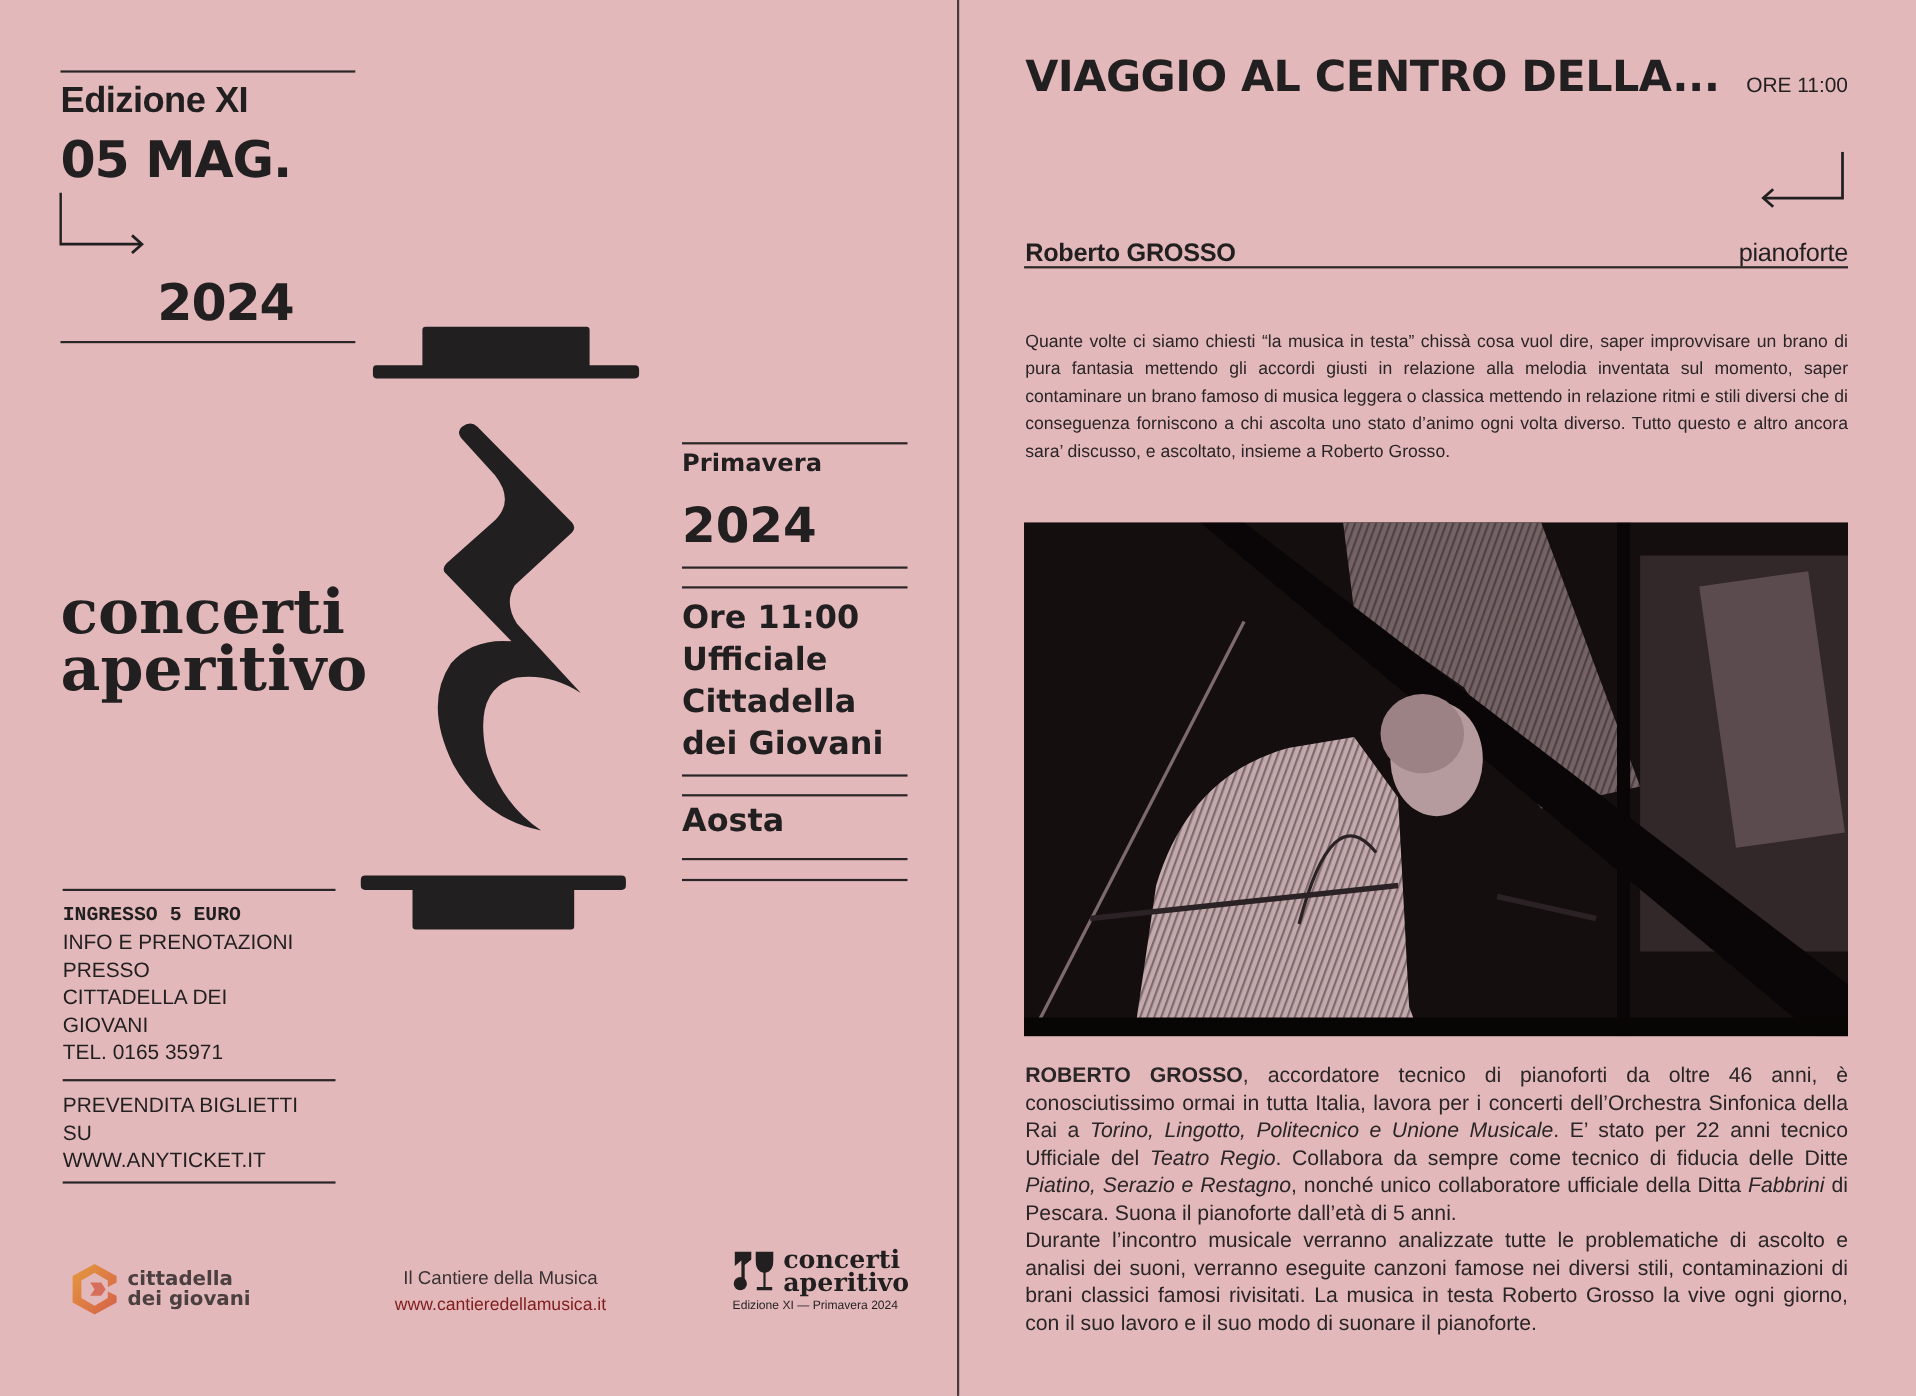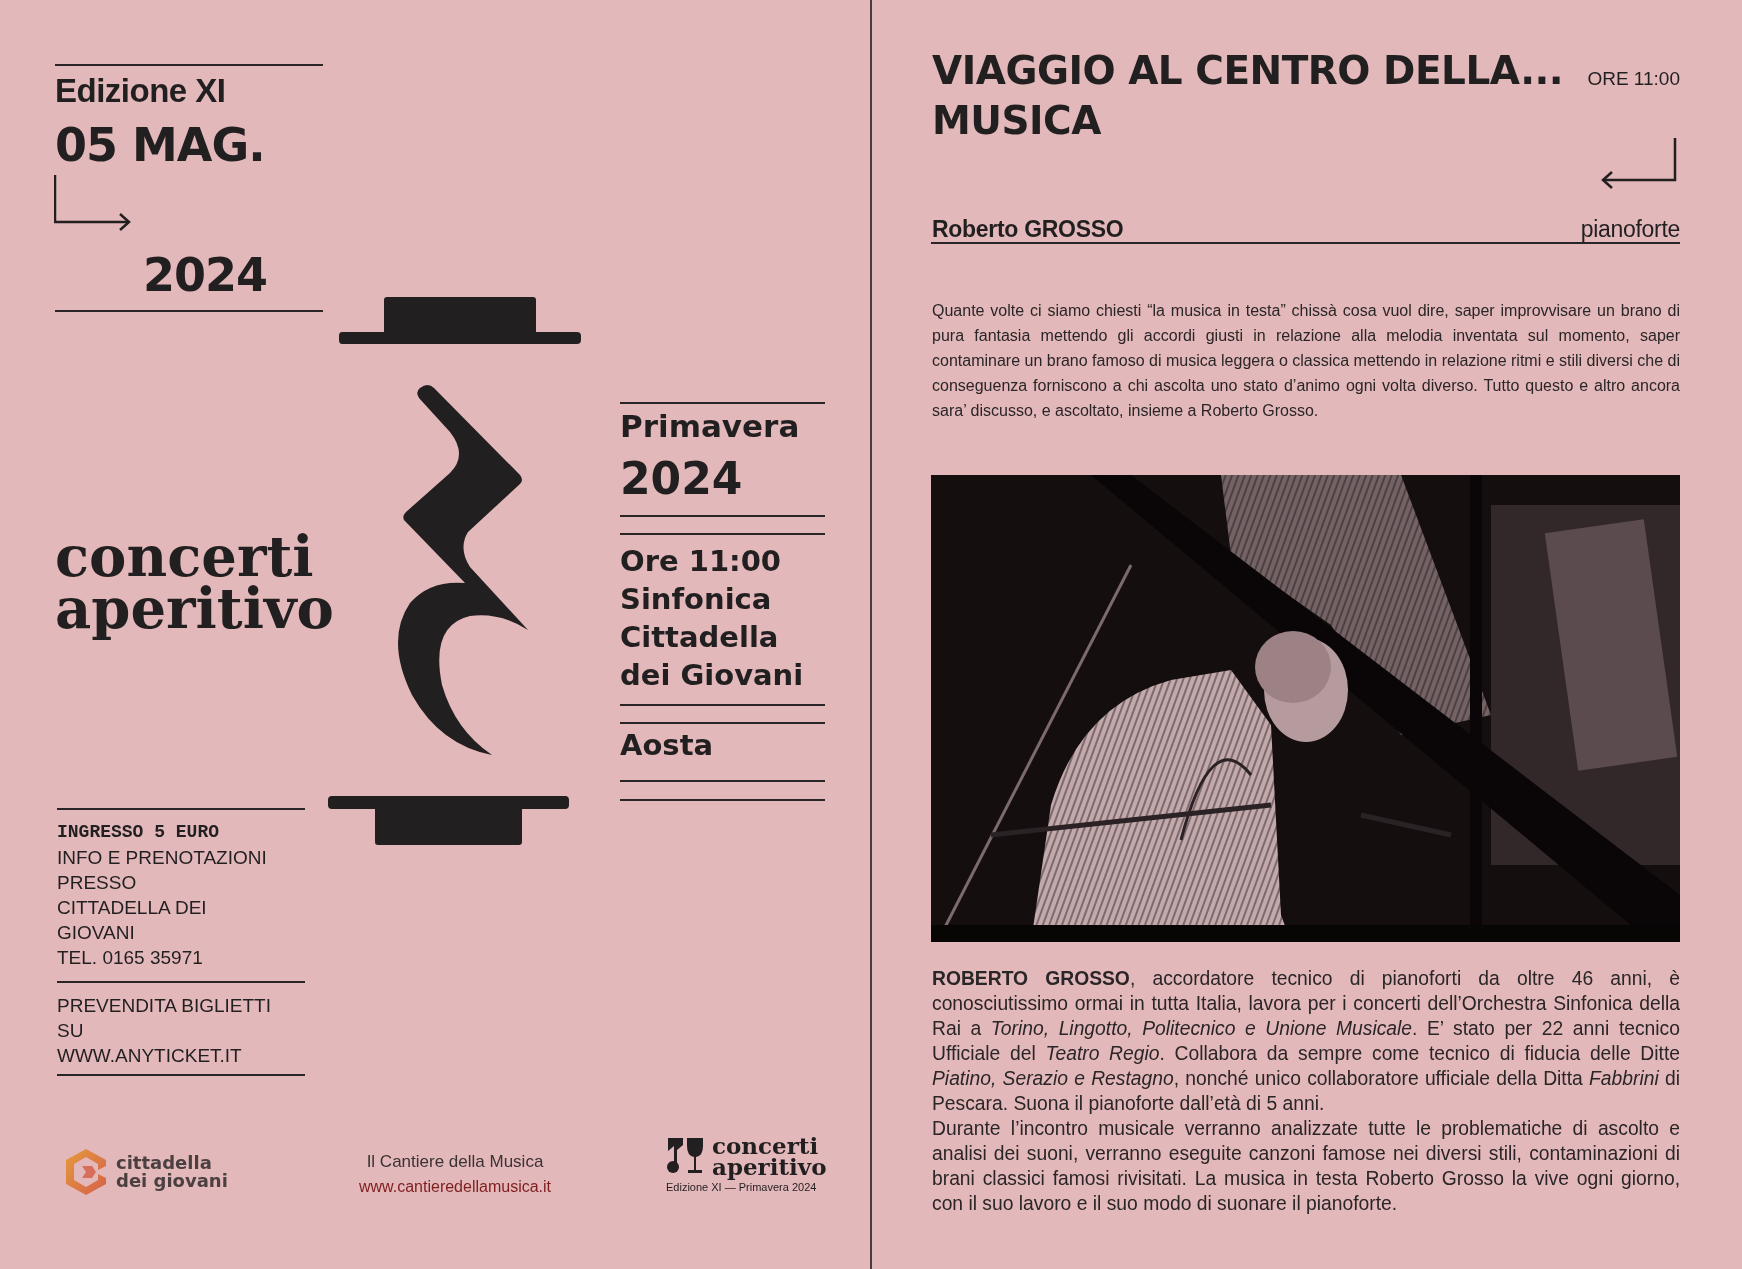--- a/index.html
+++ b/index.html
@@ -27,21 +27,21 @@
   .brand-title {
     position: absolute; left: 55px; top: 530px;
     font-family: "DejaVu Serif", serif; font-weight: 700;
     font-size: 56px; line-height: 52px; letter-spacing: 0px;
   }
 
   .glyph { position: absolute; left: 320px; top: 290px; }
 
   .side-info { position: absolute; left: 620px; width: 205px; }
   .side-info .t { font-weight: 900; font-family: "DejaVu Sans", sans-serif; }
-  .season { top: 408px; font-size: 31px; }
+  .season { top: 408px; font-size: 22px; }
   .season-year { top: 453px; font-size: 44px; }
   .venue { top: 542px; font-size: 29px; line-height: 38px; }
   .city { top: 728px; font-size: 29px; }
 
   .tickets { position: absolute; left: 57px; top: 820px; width: 250px; font-size: 19px; line-height: 25px; }
   .tickets .bold { font-weight: 900; font-family: Liberation Mono, monospace; font-size: 18px; }
   .presale { position: absolute; left: 57px; top: 993px; width: 250px; font-size: 19px; line-height: 25px; }
 
   .logos { position: absolute; top: 1130px; left: 0; width: 871px; height: 80px; }
   .logo-cittadella { position: absolute; left: 62px; top: 16px; display: flex; align-items: center; gap: 6px; }
@@ -108,21 +108,21 @@
     <path d="M12 466 H245 Q249 466 249 470 V475 Q249 479 245 479 H202 V512 Q202 515 199 515 H58 Q55 515 55 512 V479 H12 Q8 479 8 475 V470 Q8 466 12 466 Z" fill="#221f20" transform="translate(0,40)"></path>
   </svg>
 
   <div class="rule" style="left:620px;top:402px;width:205px;"></div>
   <div class="side-info season"><span class="t">Primavera</span></div>
   <div class="side-info season-year"><span class="t">2024</span></div>
   <div class="rule" style="left:620px;top:515px;width:205px;"></div>
   <div class="rule" style="left:620px;top:533px;width:205px;"></div>
   <div class="side-info venue">
     <div class="t">Ore 11:00</div>
-    <div class="t">Sinfonica</div>
+    <div class="t">Ufficiale</div>
     <div class="t">Cittadella</div>
     <div class="t">dei Giovani</div>
   </div>
   <div class="rule" style="left:620px;top:704px;width:205px;"></div>
   <div class="rule" style="left:620px;top:722px;width:205px;"></div>
   <div class="side-info city"><span class="t">Aosta</span></div>
   <div class="rule" style="left:620px;top:780px;width:205px;"></div>
   <div class="rule" style="left:620px;top:799px;width:205px;"></div>
 
   <div class="rule" style="left:57px;top:808px;width:248px;"></div>
@@ -179,21 +179,20 @@
       <div class="sub">Edizione XI — Primavera 2024</div>
     </div>
   </div>
 </div>
 
 <div class="fold"></div>
 
 <div class="page right">
   <div class="r-title">
     <div>VIAGGIO AL CENTRO DELLA...</div>
-    <div>MUSICA</div>
   </div>
   <div class="r-time">ORE 11:00</div>
   <svg class="return-arrow" width="78" height="52" viewBox="0 0 78 52">
     <path d="M75 0 V42 H4" fill="none" stroke="#221f20" stroke-width="2.5"></path>
     <path d="M12 34 L3 42 L12 50" fill="none" stroke="#221f20" stroke-width="2.5"></path>
   </svg>
   <div class="performer">Roberto GROSSO</div>
   <div class="instrument">pianoforte</div>
   <div class="rule" style="left:59px;top:242px;width:749px;height:1.5px;"></div>
 

